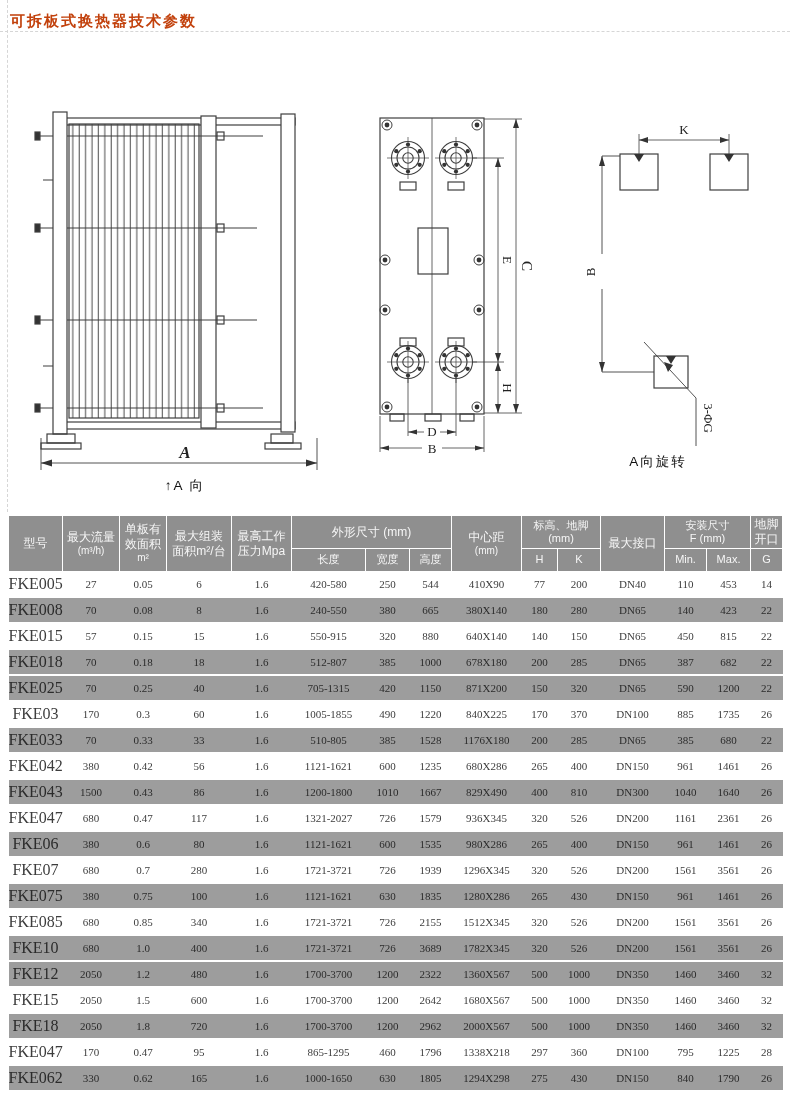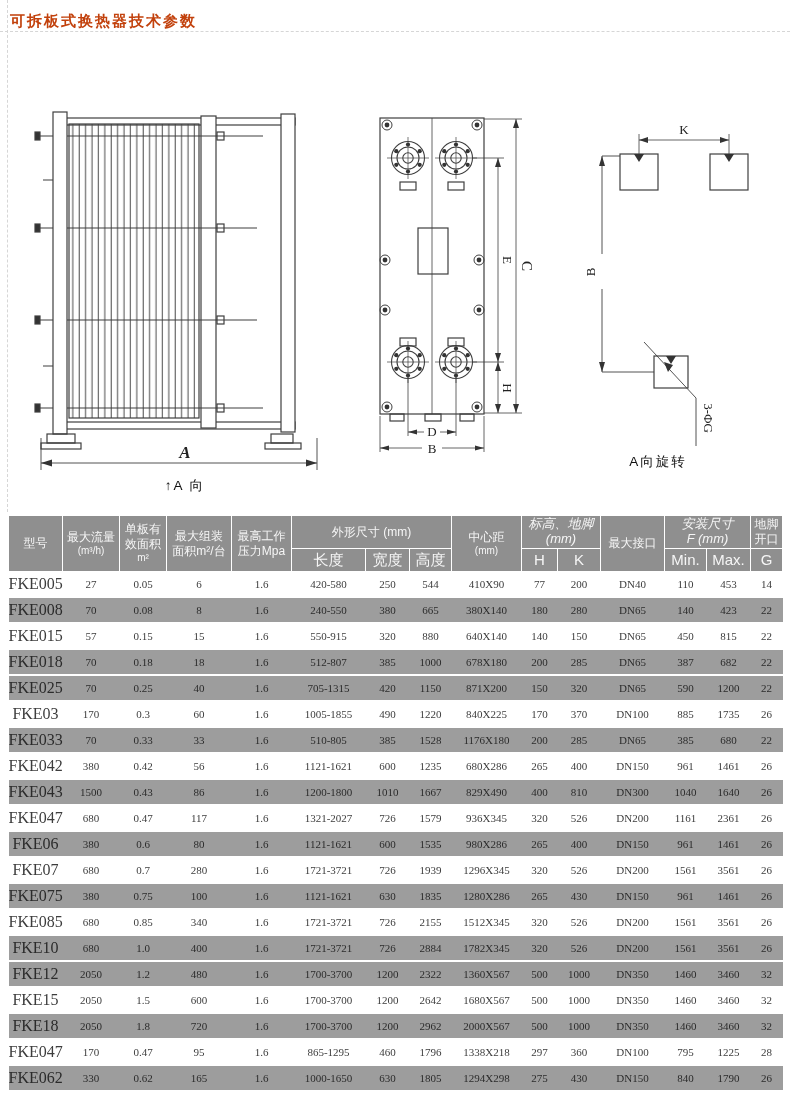--- a/index.html
+++ b/index.html
@@ -29,24 +29,24 @@
     position:absolute;left:8px;top:515px;width:774px;
     border-collapse:collapse;table-layout:fixed;
     font-family:"Liberation Serif",serif;
   }
   table.params thead th{
     background:var(--header-bg);color:#f6f6f6;font-family:"Liberation Sans",sans-serif;
     font-weight:400;border:1px solid #fff;padding:1px 0;font-size:12px;line-height:1.25;
     vertical-align:middle;
   }
   table.params thead tr.h1 th{height:26px;}
-  table.params thead tr.h2 th{height:20px;font-size:15px;}
+  table.params thead tr.h2 th{height:20px;font-size:11px;}
   table.params thead .l{display:block;}
   table.params thead .sub{font-size:10px;}
-  table.params thead th.tiny .l{font-size:13px;line-height:1.15;font-style:italic;}
+  table.params thead th.tiny .l{font-size:11px;line-height:1.15;}
   table.params tbody td{
     height:24px;text-align:center;font-size:11px;color:#3d3d3d;
     border-bottom:1px solid #c8c8c8;background:#fff;padding:0;
     white-space:nowrap;overflow:hidden;
   }
   table.params tbody td.model{font-size:16px;}
   table.params tbody tr.shaded td{
     background:var(--shaded-bg);color:#2b2b2b;
     border-top:2px solid #fff;border-bottom:2px solid #fff;
   }
@@ -497,21 +497,21 @@
         <td>26</td>
       </tr>
       <tr class="shaded">
         <td class="model">FKE10</td>
         <td>680</td>
         <td>1.0</td>
         <td>400</td>
         <td>1.6</td>
         <td>1721-3721</td>
         <td>726</td>
-        <td>2884</td>
+        <td>3689</td>
         <td>1782X345</td>
         <td>320</td>
         <td>526</td>
         <td>DN200</td>
         <td>1561</td>
         <td>3561</td>
         <td>26</td>
       </tr>
       <tr class="shaded">
         <td class="model">FKE12</td>

